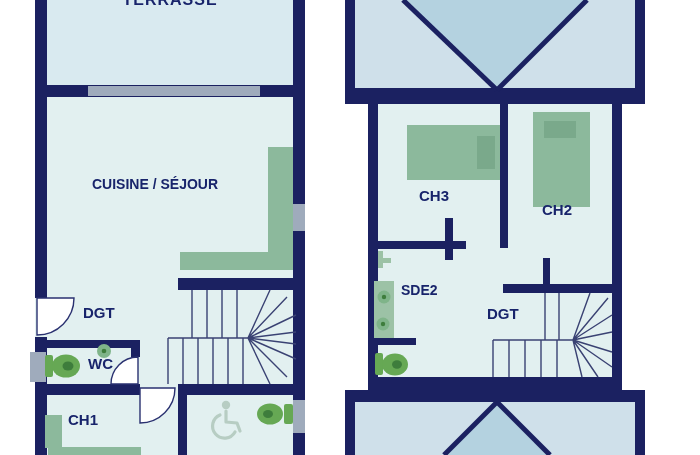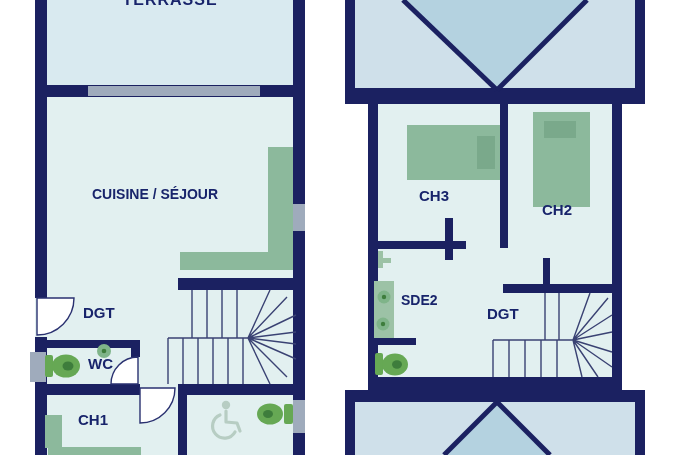--- a/index.html
+++ b/index.html
@@ -4,21 +4,21 @@
 <style>
   html,body{margin:0;padding:0;background:#ffffff;}
   .canvas{position:relative;width:700px;height:455px;background:#ffffff;overflow:hidden;
           font-family:"Liberation Sans",sans-serif;}
   .fill{position:absolute;}
   .w{position:absolute;background:var(--wall);}
   .win{position:absolute;background:var(--window-gray);}
   .grn{position:absolute;background:var(--furniture-green);}
   .grnd{position:absolute;background:var(--furniture-green-dark);}
   .lbl{position:absolute;font-weight:bold;color:var(--label-navy);font-size:15px;white-space:nowrap;}
-  .lbl.small{font-size:14px;margin-top:10px;}
+  .lbl.small{font-size:14px;}
   .lbl.big{font-size:16px;letter-spacing:1px;}
   svg.overlay{position:absolute;left:0;top:0;pointer-events:none;}
   .stair{stroke:var(--stair-line);stroke-width:1.4;fill:none;}
   .arc{fill:#ffffff;stroke:var(--door-stroke);stroke-width:1.4;}
   .roofline{stroke:var(--wall);stroke-width:5;}
   .tri{fill:var(--roof-shadow);}
   .fix{fill:var(--fixture-green);}
   .fixd{fill:var(--fixture-green-dark);}
   .basin{fill:var(--basin-green);}
   .sink{fill:var(--sink-green);}
@@ -51,21 +51,21 @@
 
     <div class="grn" style="left:268px;top:147px;width:25px;height:123px;"></div>
     <div class="grn" style="left:180px;top:252px;width:113px;height:18px;"></div>
     <div class="grn" style="left:45px;top:415px;width:17px;height:33px;"></div>
     <div class="grn" style="left:48px;top:447px;width:93px;height:8px;"></div>
 
     <div class="lbl big" style="left:104px;top:-9px;width:132px;text-align:center;">TERRASSE</div>
     <div class="lbl small" style="left:92px;top:176px;">CUISINE / SÉJOUR</div>
     <div class="lbl" style="left:83px;top:304px;">DGT</div>
     <div class="lbl" style="left:88px;top:355px;">WC</div>
-    <div class="lbl" style="left:78px;top:411px;">CH1</div>
+    <div class="lbl" style="left:68px;top:411px;">CH1</div>
   </div>
 
   <div>
     <div class="fill" style="left:355px;top:0;width:280px;height:88px;background:var(--roof-fill);"></div>
     <div class="fill" style="left:378px;top:104px;width:234px;height:273px;background:var(--room-fill);"></div>
     <div class="fill" style="left:355px;top:402px;width:280px;height:53px;background:var(--roof-fill);"></div>
 
     <div class="w" style="left:345px;top:0;width:10px;height:88px;"></div>
     <div class="w" style="left:635px;top:0;width:10px;height:88px;"></div>
     <div class="w" style="left:345px;top:88px;width:300px;height:16px;"></div>

